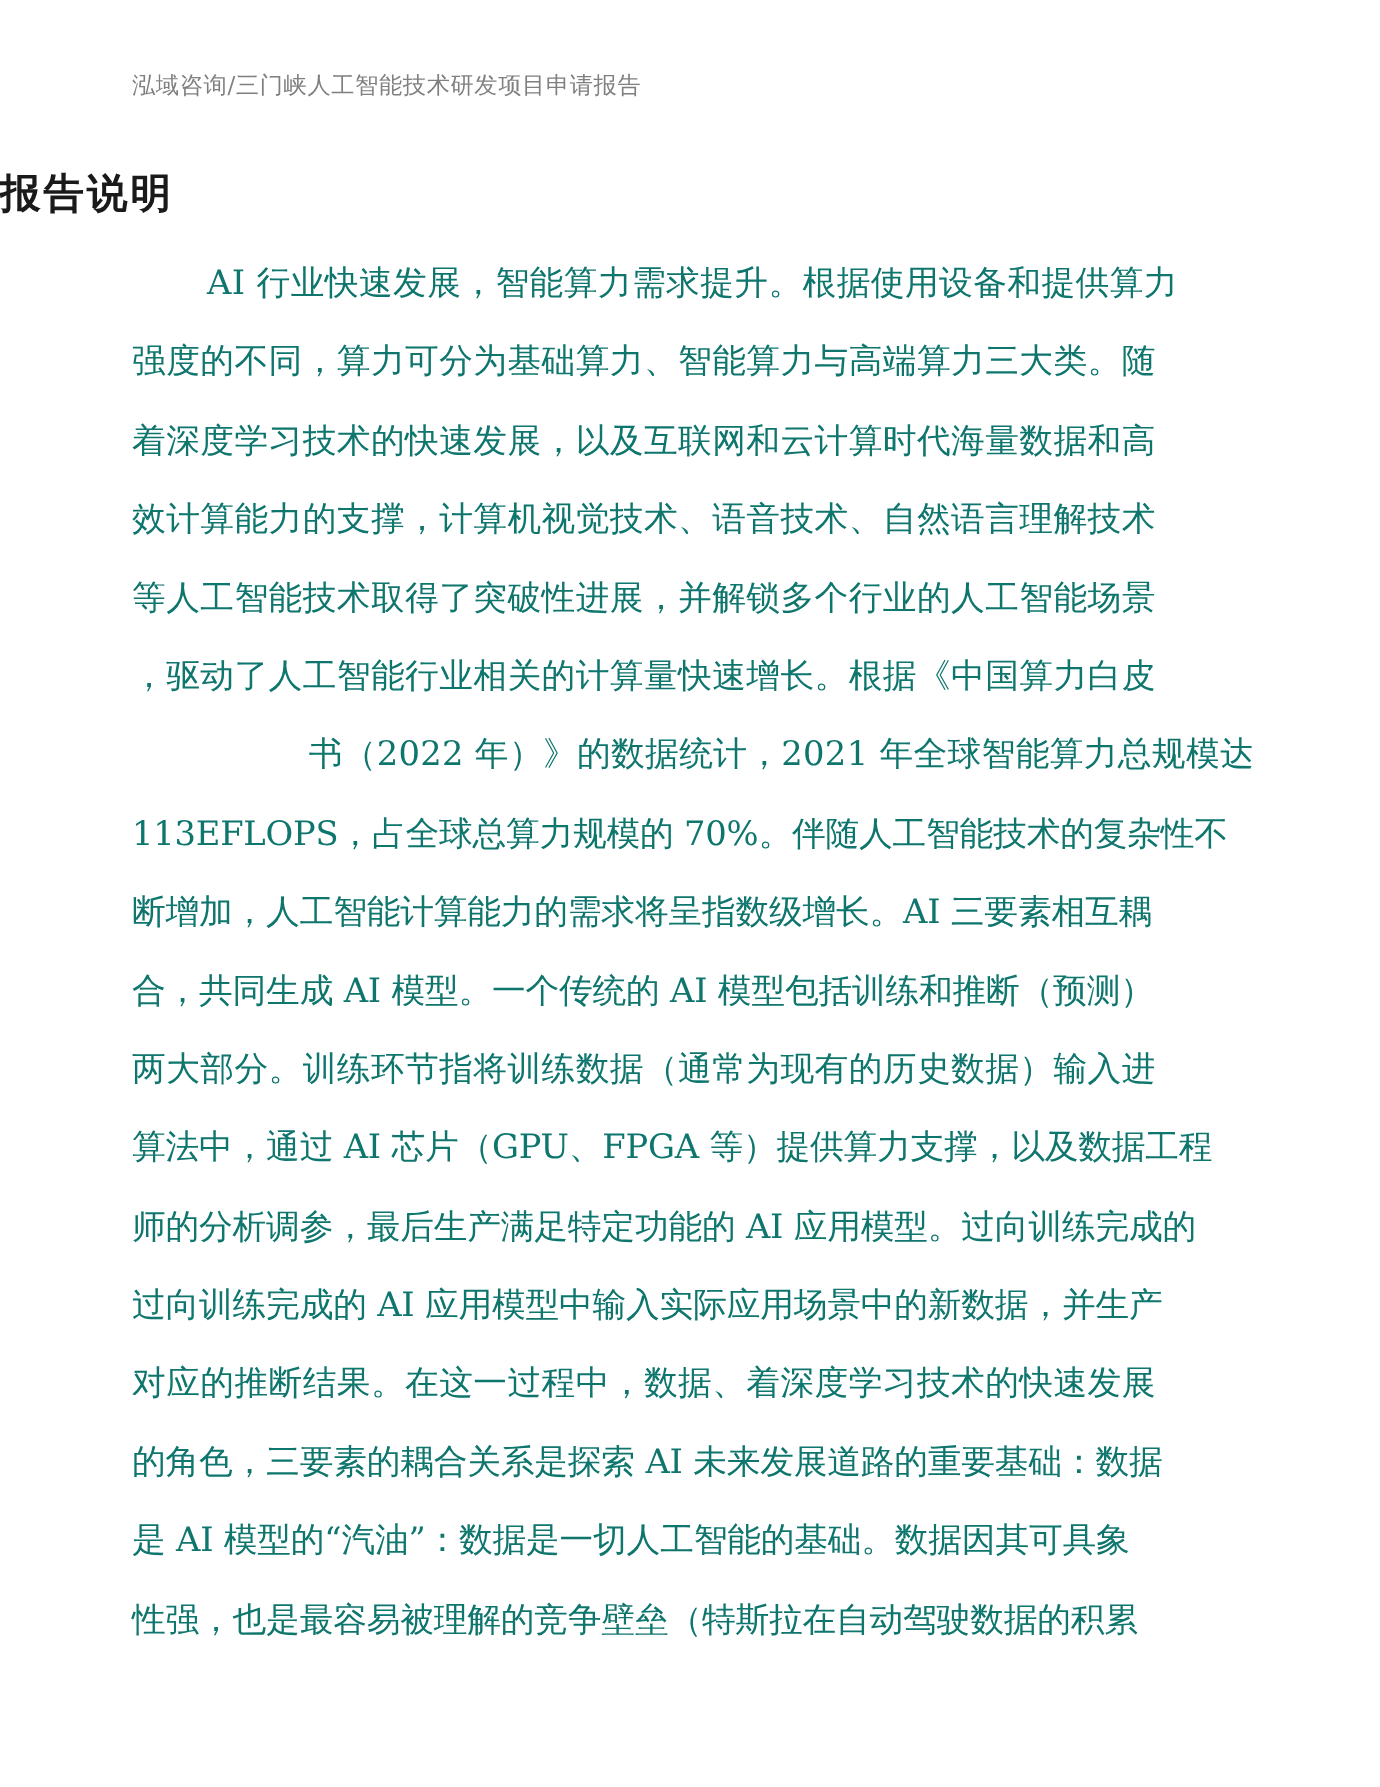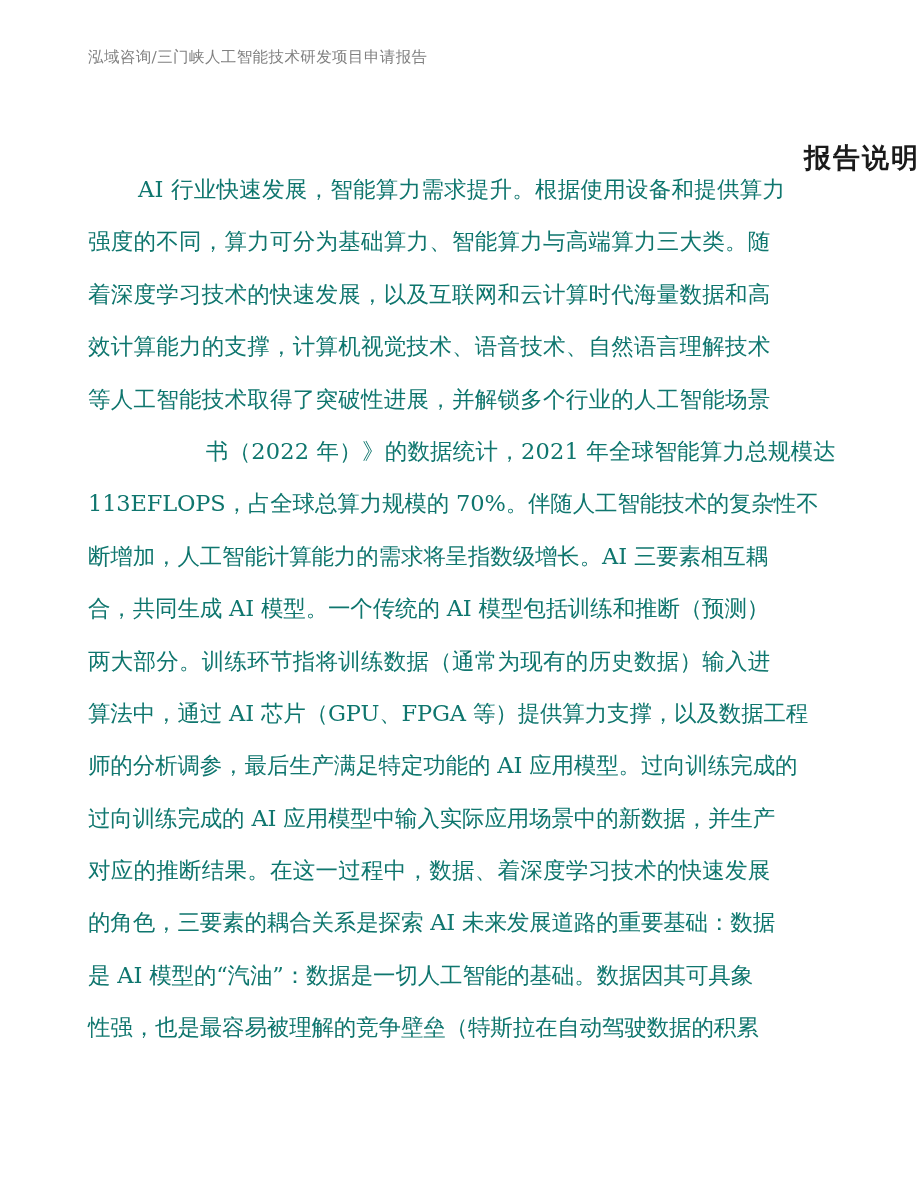--- a/index.html
+++ b/index.html
@@ -33,23 +33,23 @@
     color: #808080;
     letter-spacing: 0.4px;
     white-space: nowrap;
     font-family: "DejaVu Serif", "Liberation Serif", serif;
   }
 
   
   .doc-title {
     position: absolute;
     left: 0;
-    top: 122px;
+    top: 94px;
     width: 920px;
-    text-align: right;
+    text-align: left;
     font-size: 27px;
     line-height: 36px;
     font-weight: bold;
     color: #1a1a1a;
     letter-spacing: 2px;
     font-family: "DejaVu Serif", "Liberation Serif", serif;
   }
 
   
   .body-block {
@@ -86,20 +86,21 @@
   <div class="page-header">泓域咨询/三门峡人工智能技术研发项目申请报告</div>
 
   <h1 class="doc-title">报告说明</h1>
 
   <div class="body-block">
     <div class="body-line indent t-normal">AI 行业快速发展，智能算力需求提升。根据使用设备和提供算力</div>
     <div class="body-line t-normal">强度的不同，算力可分为基础算力、智能算力与高端算力三大类。随</div>
     <div class="body-line t-normal">着深度学习技术的快速发展，以及互联网和云计算时代海量数据和高</div>
     <div class="body-line t-normal">效计算能力的支撑，计算机视觉技术、语音技术、自然语言理解技术</div>
     <div class="body-line t-normal">等人工智能技术取得了突破性进展，并解锁多个行业的人工智能场景</div>
+    <div class="body-line t-normal">，驱动了人工智能行业相关的计算量快速增长。根据《中国算力白皮</div>
     <div class="body-line t-short">书（2022 年）》的数据统计，2021 年全球智能算力总规模达</div>
     <div class="body-line t-tight">113EFLOPS，占全球总算力规模的 70%。伴随人工智能技术的复杂性不</div>
     <div class="body-line t-tight">断增加，人工智能计算能力的需求将呈指数级增长。AI 三要素相互耦</div>
     <div class="body-line t-tight">合，共同生成 AI 模型。一个传统的 AI 模型包括训练和推断（预测）</div>
     <div class="body-line t-normal">两大部分。训练环节指将训练数据（通常为现有的历史数据）输入进</div>
     <div class="body-line t-tight">算法中，通过 AI 芯片（GPU、FPGA 等）提供算力支撑，以及数据工程</div>
     <div class="body-line t-tight">师的分析调参，最后生产满足特定功能的 AI 应用模型。过向训练完成的</div>
     <div class="body-line t-tight">过向训练完成的 AI 应用模型中输入实际应用场景中的新数据，并生产</div>
     <div class="body-line t-normal">对应的推断结果。在这一过程中，数据、着深度学习技术的快速发展</div>
     <div class="body-line t-tight">的角色，三要素的耦合关系是探索 AI 未来发展道路的重要基础：数据</div>

